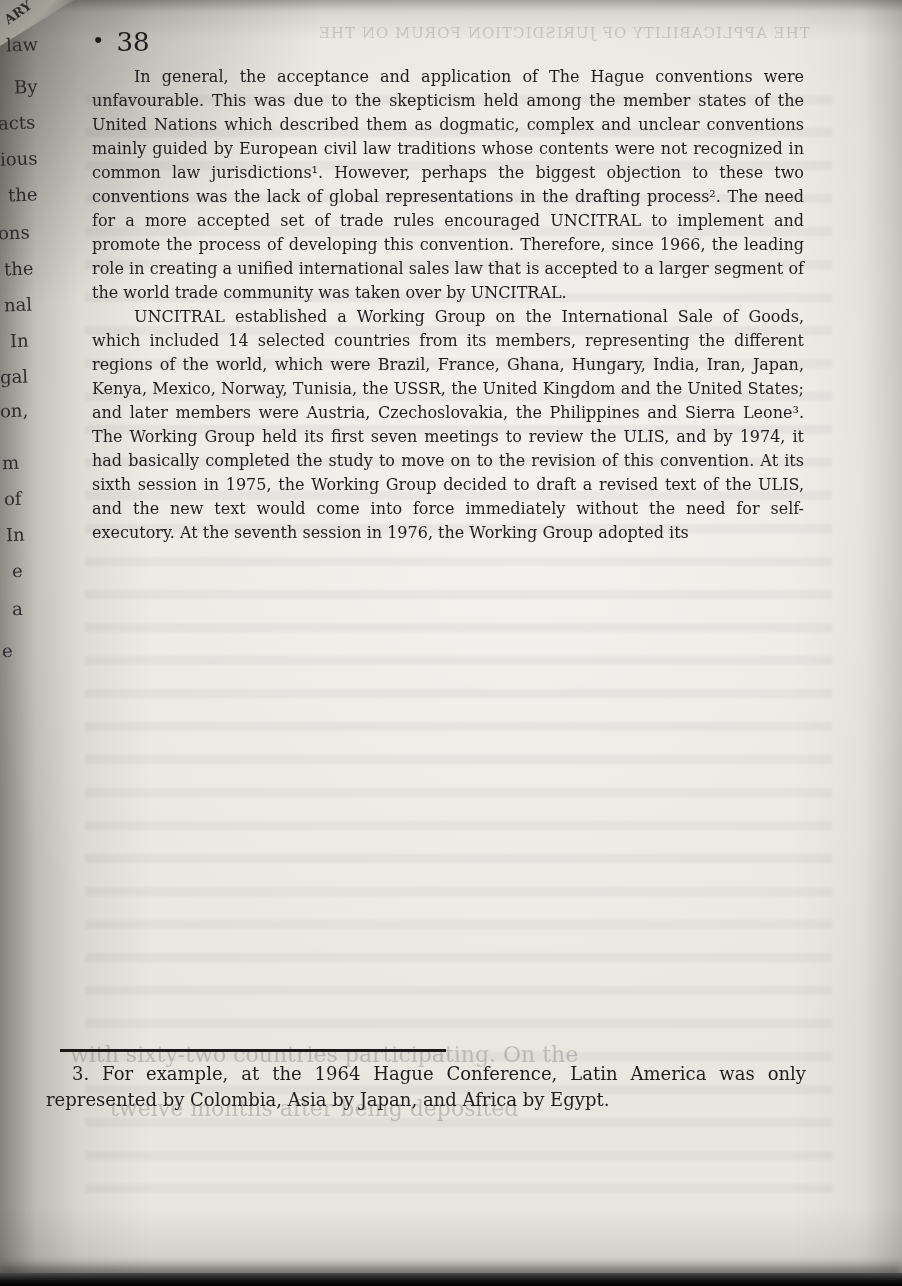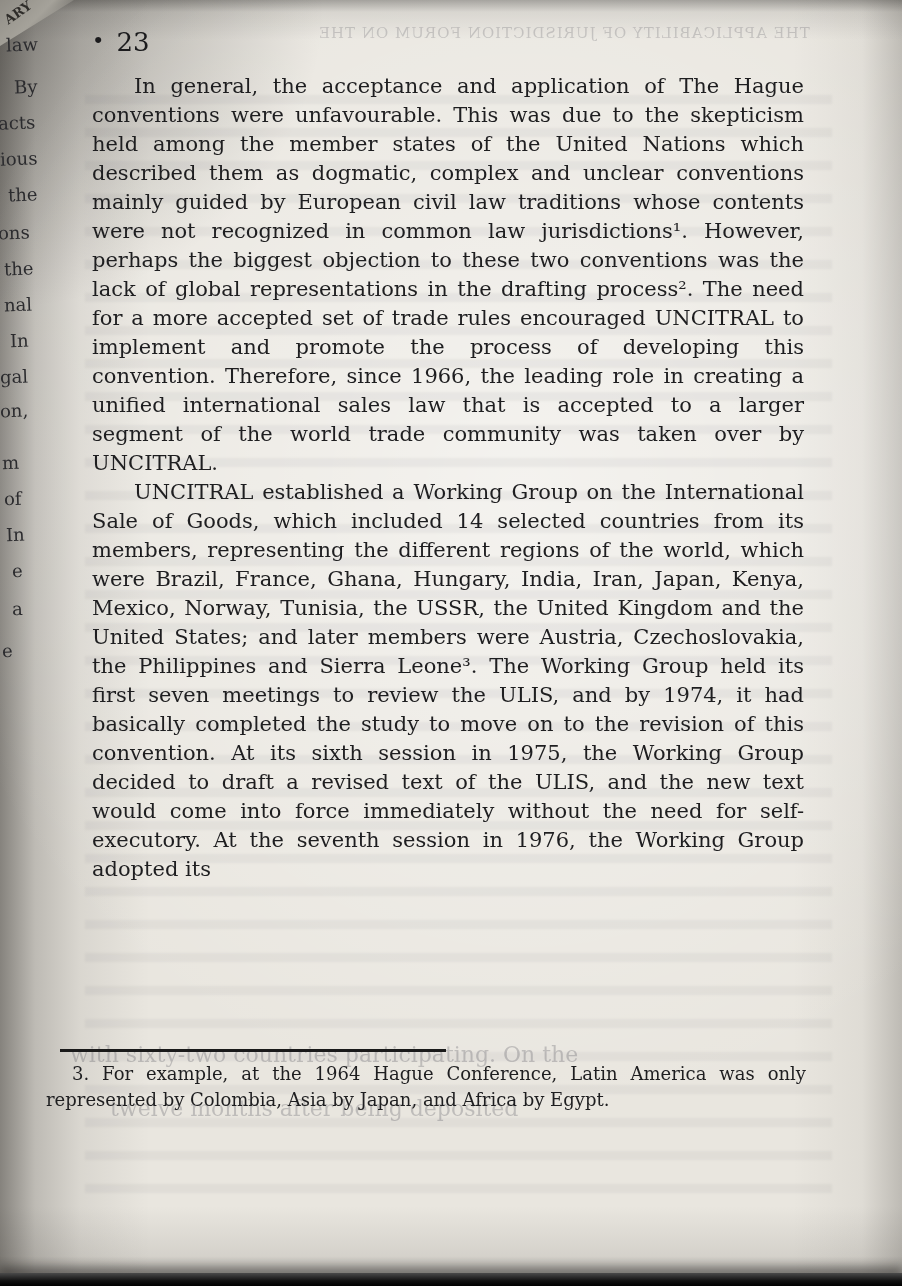--- a/index.html
+++ b/index.html
@@ -105,25 +105,25 @@
     color: #1b1b1d;
   }
   .dot {
     font-size: 21px;
     margin-right: 12px;
     position: relative;
     top: -3px;
   }
   .body-text {
     position: absolute;
-    top: 72px;
+    top: 65px;
     left: 92px;
     width: 712px;
-    font-size: 21px;
-    line-height: 29px;
+    font-size: 16px;
+    line-height: 24px;
     text-align: justify;
     color: #1e1e20;
   }
   .body-text p { margin: 0; text-indent: 42px; }
   .body-text p + p { }
   .fn-rule {
     position: absolute;
     top: 1049px;
     left: 60px;
     width: 386px;
@@ -180,21 +180,21 @@
         <span class="frag" style="left: 2px; top: 452px;">m</span>
         <span class="frag" style="left: 4px; top: 488px;">of</span>
         <span class="frag" style="left: 6px; top: 524px;">In</span>
         <span class="frag" style="left: 12px; top: 560px;">e</span>
         <span class="frag" style="left: 12px; top: 598px;">a</span>
         <span class="frag" style="left: 2px; top: 640px;">e</span>
       </div>
 
     <div class="header">
       <span class="pageno">
-        <span class="dot">•</span><span class="num">23</span>
+        <span class="dot">•</span><span class="num">38</span>
       </span>
     </div>
 
     <div class="body-text">
         <p>In general, the acceptance and application of The Hague conventions were unfavourable. This was due to the skepticism held among the member states of the United Nations which described them as dogmatic, complex and unclear conventions mainly guided by European civil law traditions whose contents were not recognized in common law jurisdictions¹. However, perhaps the biggest objection to these two conventions was the lack of global representations in the drafting process². The need for a more accepted set of trade rules encouraged UNCITRAL to implement and promote the process of developing this convention. Therefore, since 1966, the leading role in creating a unified international sales law that is accepted to a larger segment of the world trade community was taken over by UNCITRAL.</p>
         <p>UNCITRAL established a Working Group on the International Sale of Goods, which included 14 selected countries from its members, representing the different regions of the world, which were Brazil, France, Ghana, Hungary, India, Iran, Japan, Kenya, Mexico, Norway, Tunisia, the USSR, the United Kingdom and the United States; and later members were Austria, Czechoslovakia, the Philippines and Sierra Leone³. The Working Group held its first seven meetings to review the ULIS, and by 1974, it had basically completed the study to move on to the revision of this convention. At its sixth session in 1975, the Working Group decided to draft a revised text of the ULIS, and the new text would come into force immediately without the need for self-executory. At the seventh session in 1976, the Working Group adopted its</p>
       </div>
 
     <div class="bleed-lines">
         <span class="bleed-line" style="left: 70px; top: 1042px;">with sixty-two countries participating. On the</span>

